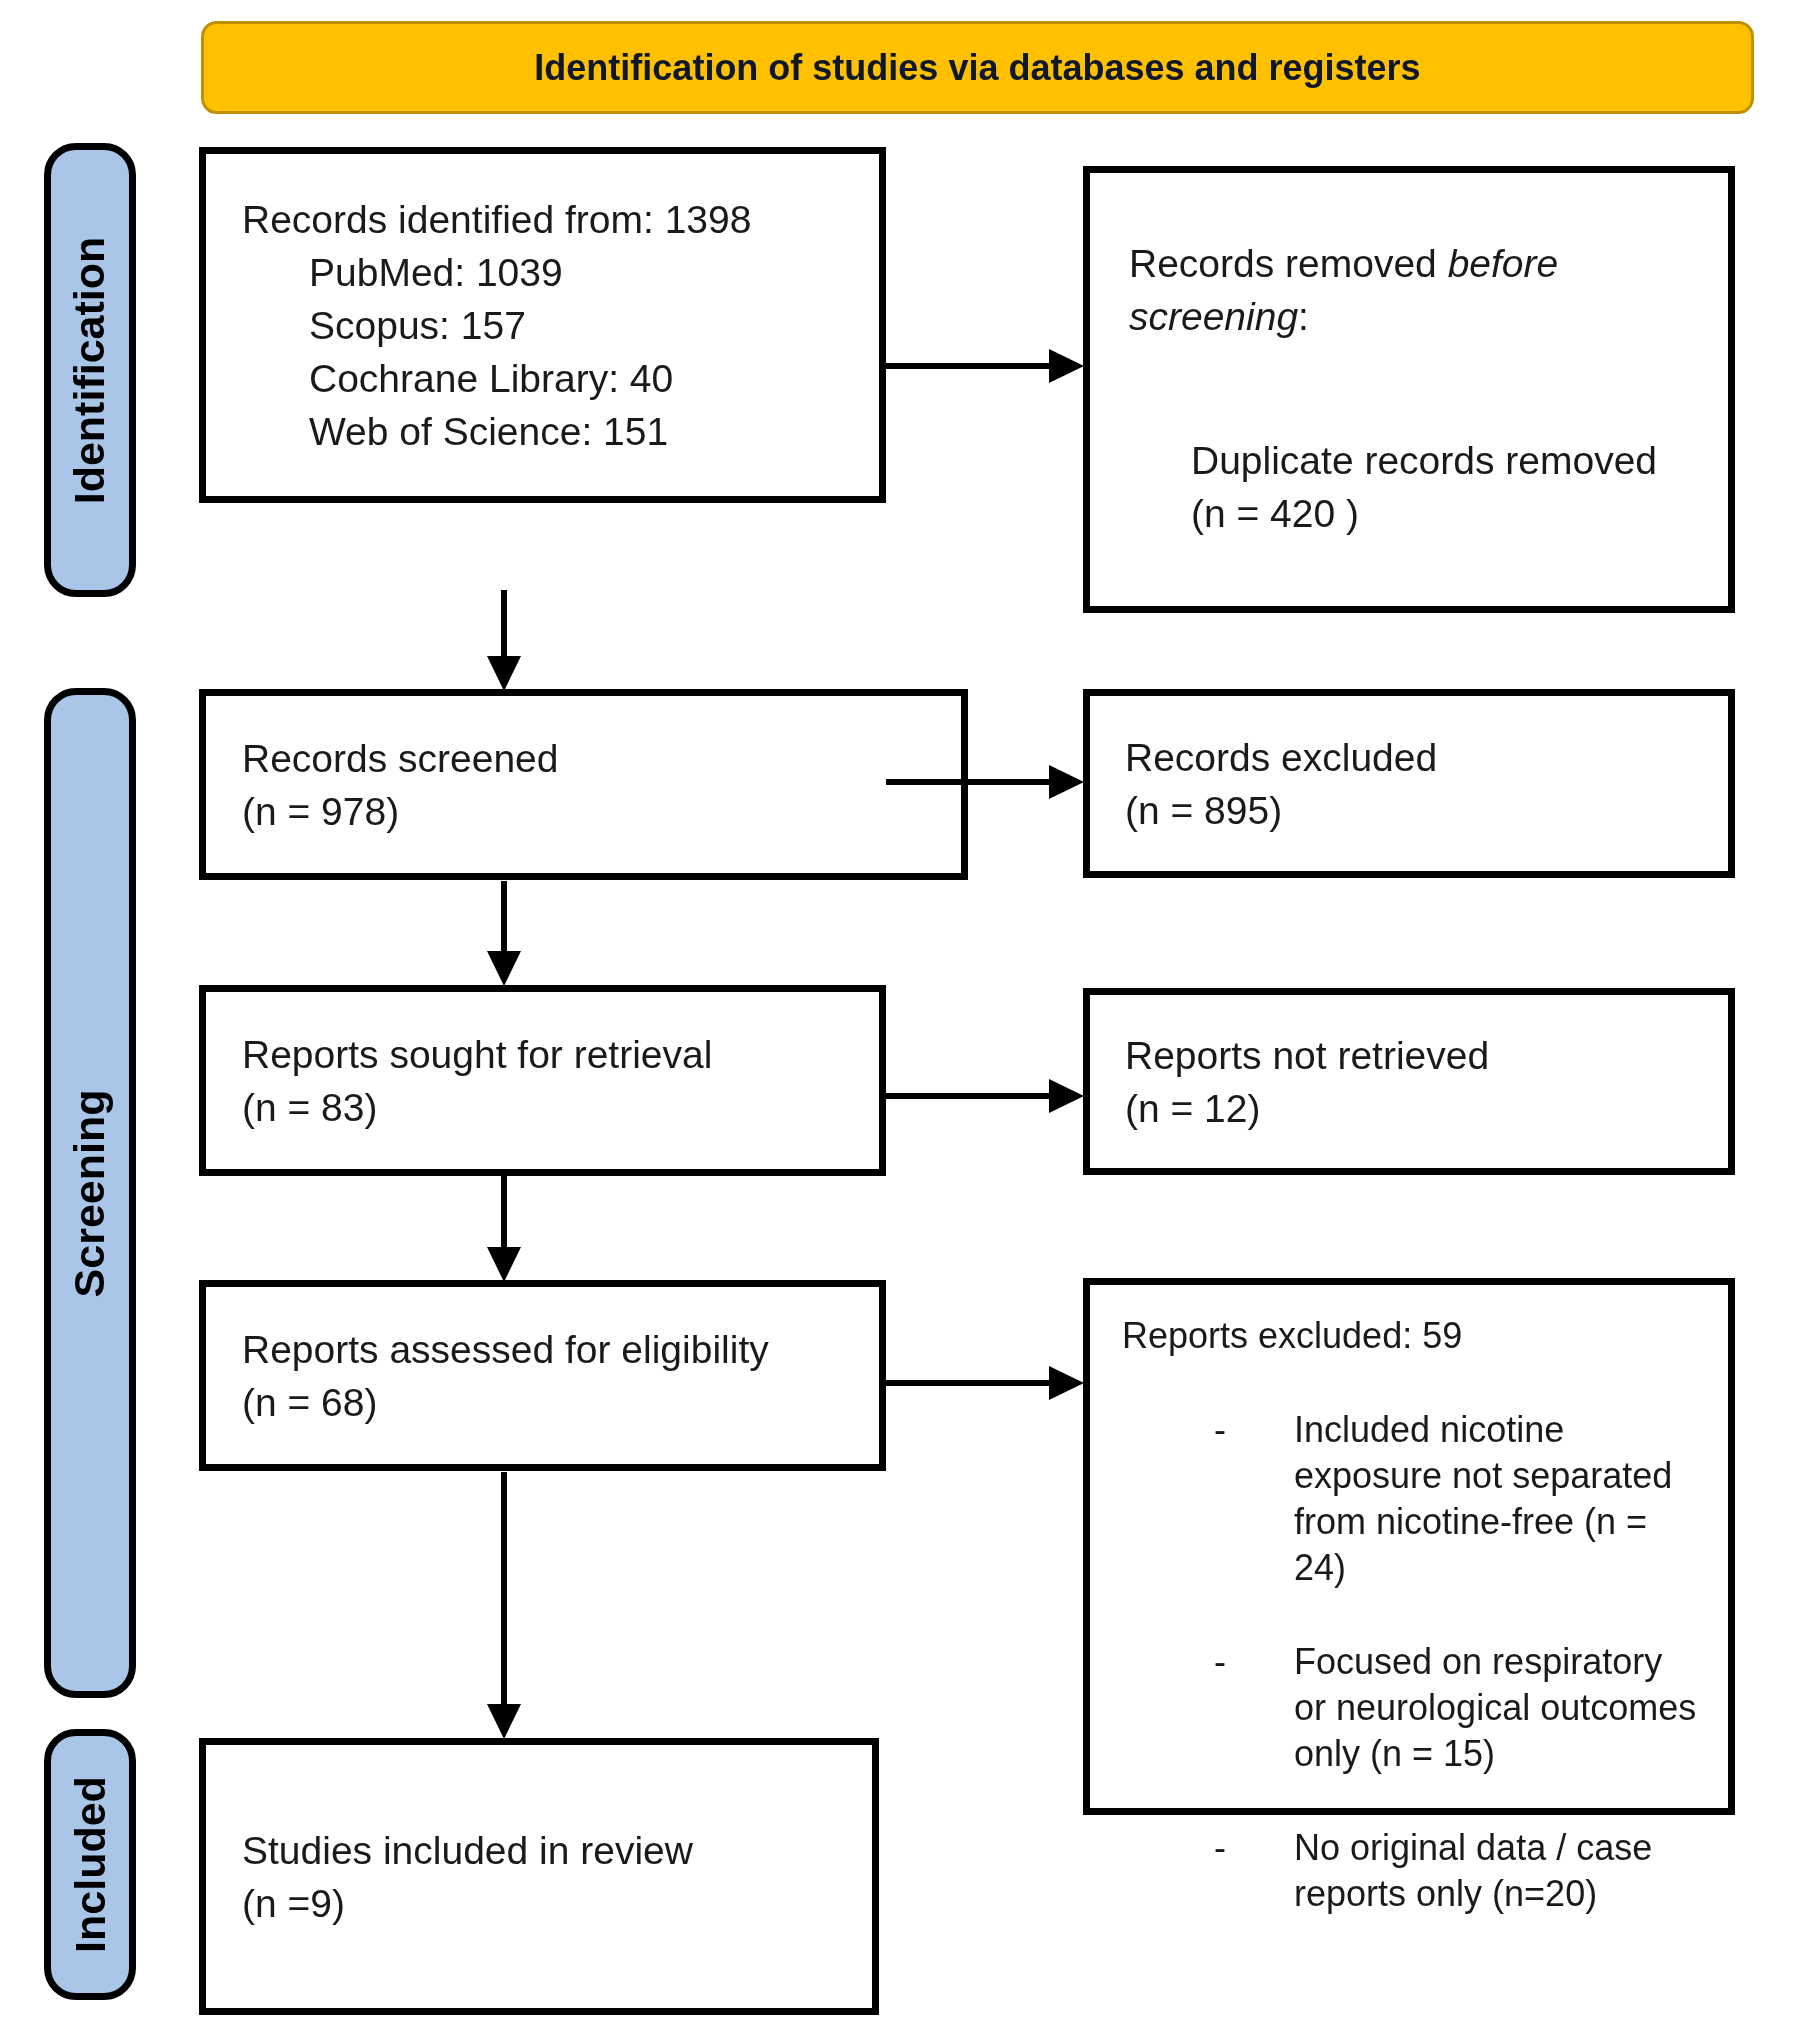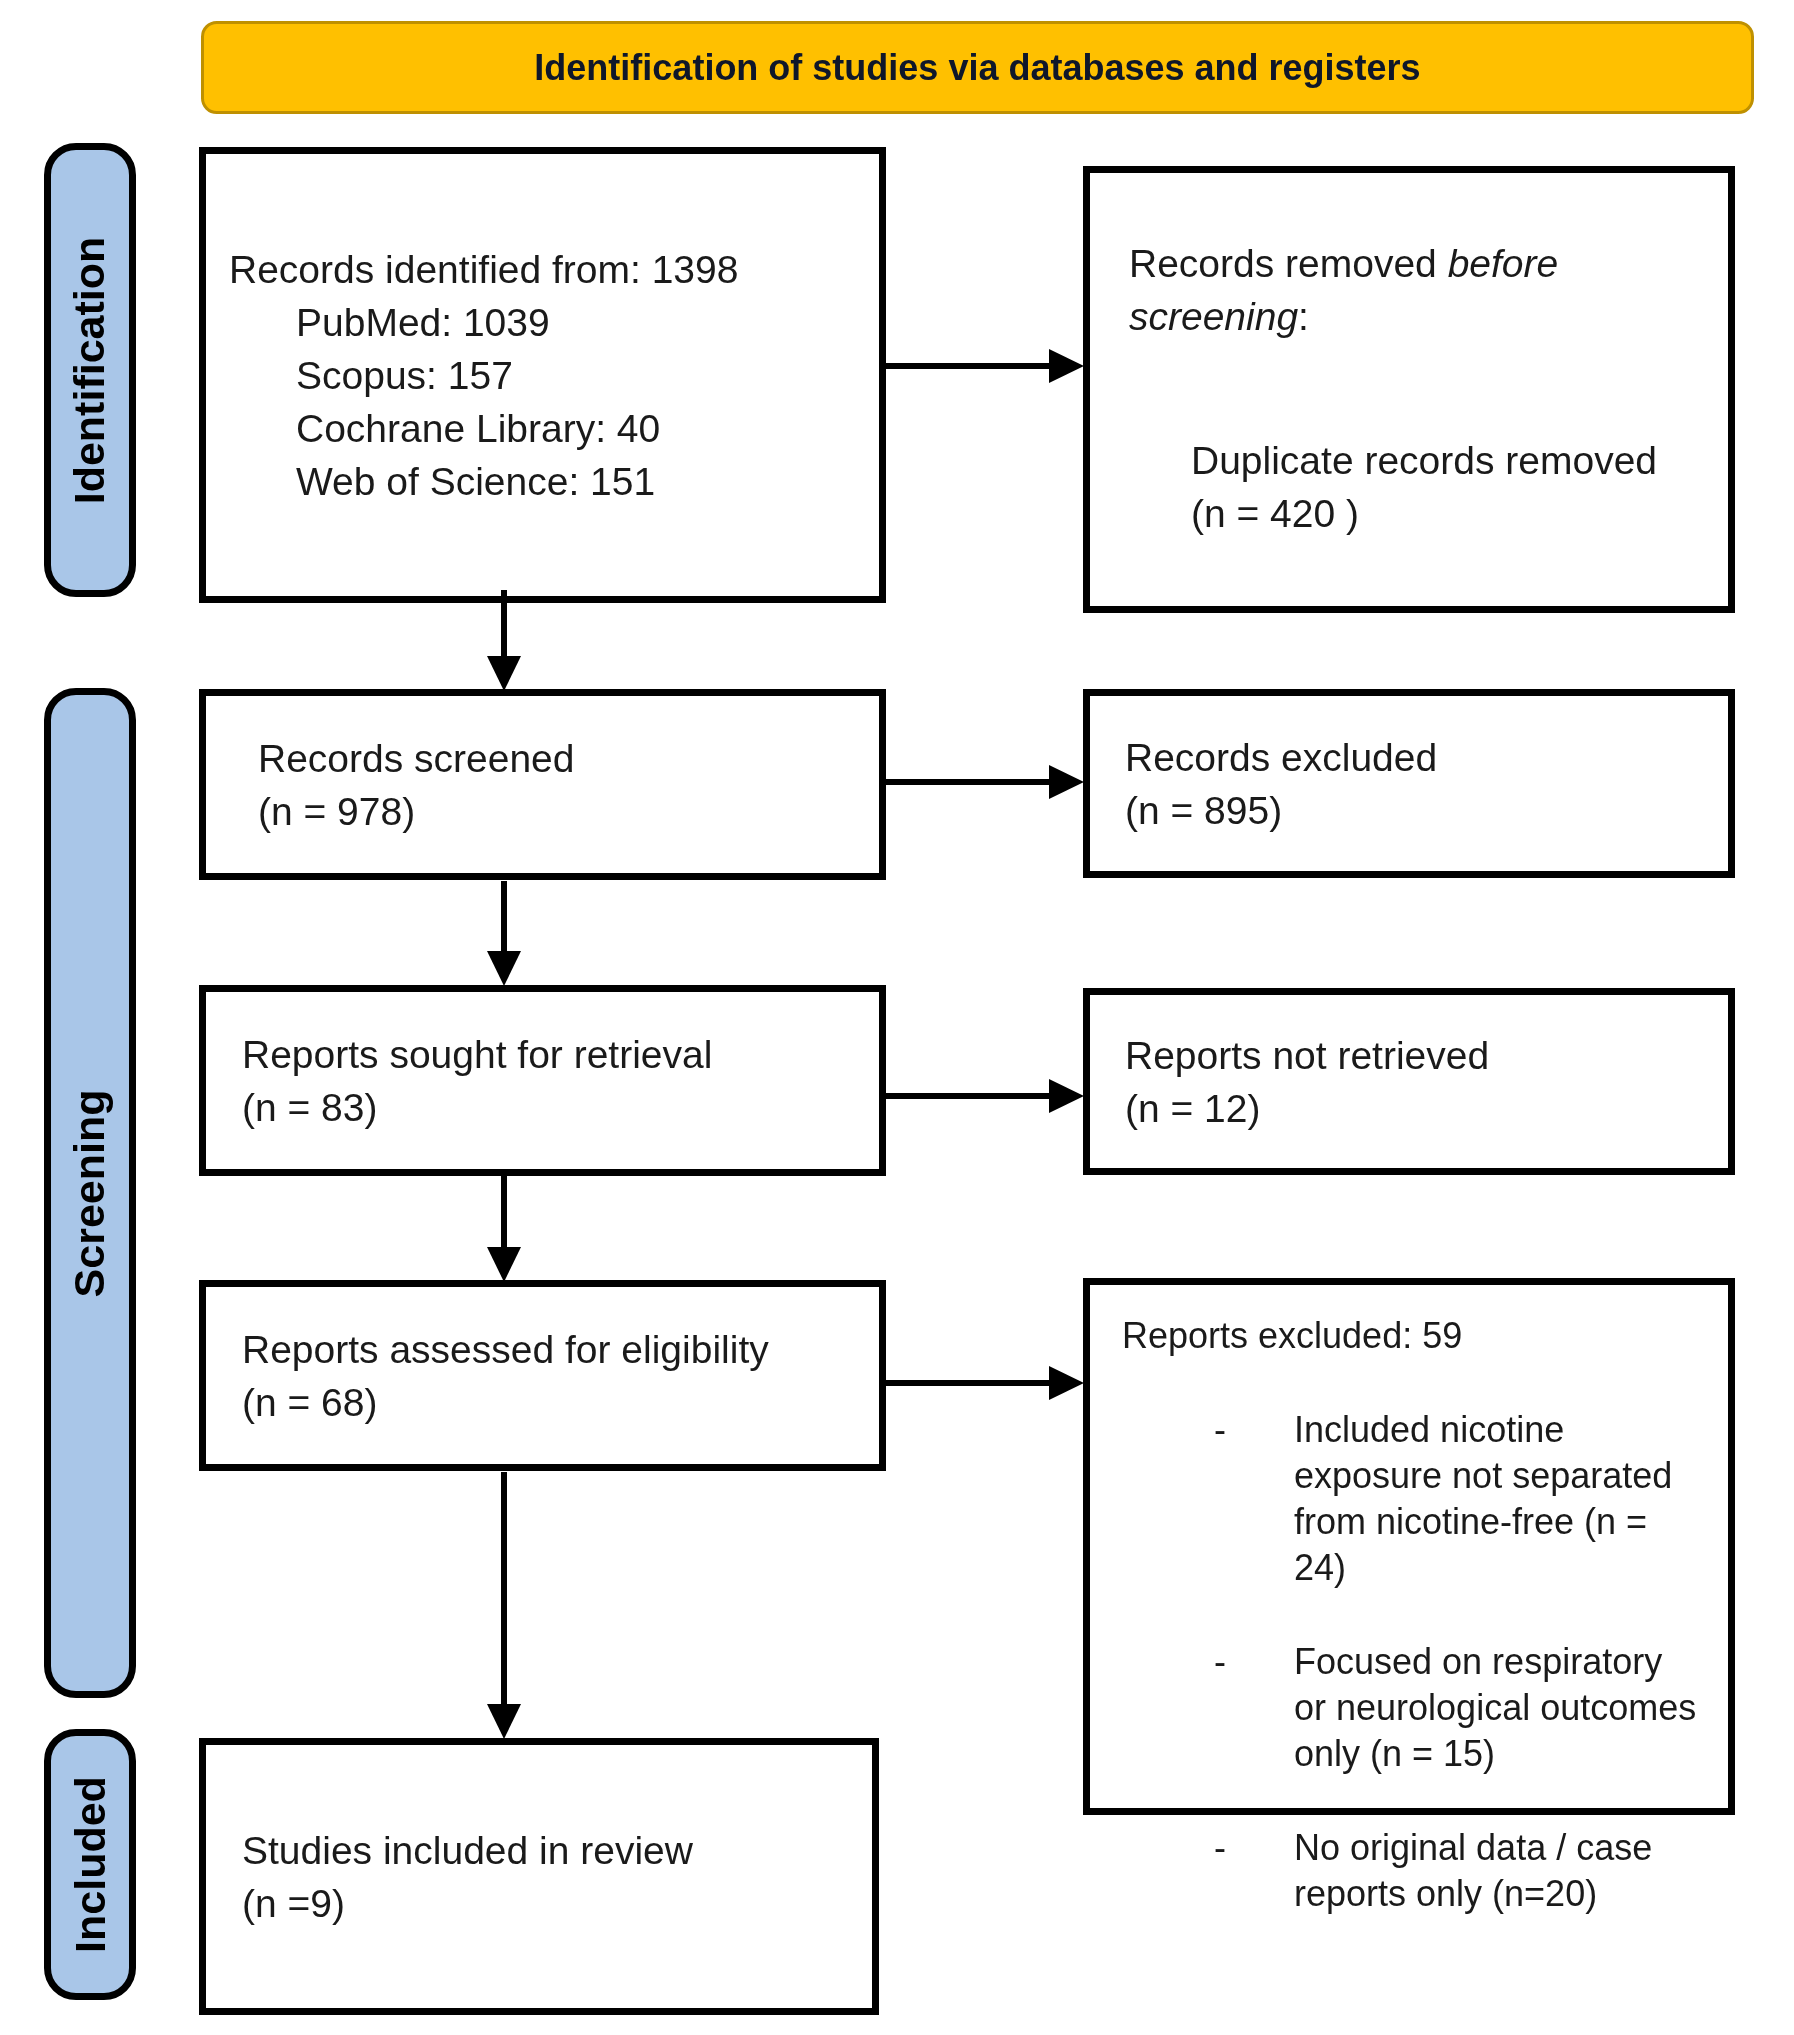--- a/index.html
+++ b/index.html
@@ -51,29 +51,29 @@
   .wbox {
     position: absolute;
     background: #ffffff;
     border: 7.3px solid #000;
     box-sizing: border-box;
     font-size: 39px;
     line-height: 53px;
   }
   .vcenter { display: flex; flex-direction: column; justify-content: center; }
 
-  #b1 { left: 199px;  top: 147px;  width: 687px; height: 456px; padding-left: 23px; padding-right: 11.2px; }
+  #b1 { left: 199px;  top: 147px;  width: 687px; height: 356px; padding-left: 36px; padding-right: 11.2px; }
   #b1 .src { padding-left: 67px; }
 
   #b2 { left: 1083px; top: 147px;  width: 652px; height: 447px; margin-top: 19px; }
   #b2 .b2-intro  { position: absolute; top: 64px; left: 39px;  right: 31px; }
   #b2 .b2-detail { position: absolute; top: 261px; left: 101px; right: 22.4px; }
   .ital { font-style: italic; }
 
-  #b3 { left: 199px;  top: 689px; width: 687px; height: 191px; padding-left: 52px; }
+  #b3 { left: 199px;  top: 689px; width: 769px; height: 191px; padding-left: 36px; }
   #b4 { left: 1083px; top: 689px; width: 652px; height: 189px; padding-left: 35px; }
   #b5 { left: 199px;  top: 985px; width: 687px; height: 191px; padding-left: 36px; }
   #b6 { left: 1083px; top: 988px; width: 652px; height: 187px; padding-left: 35px; }
   #b7 { left: 199px;  top: 1280px; width: 687px; height: 191px; padding-left: 36px; }
 
   #b8 { left: 1083px; top: 1278px; width: 652px; height: 537px;
         padding: 28px 25px 0 32px; font-size: 36px; line-height: 46px; }
   #b8 .reason { display: flex; margin-top: 48px; }
   #b8 .dash  { flex: none; margin-left: 92px; width: 80px; }
   #b8 .dash::before { content: "-"; }

